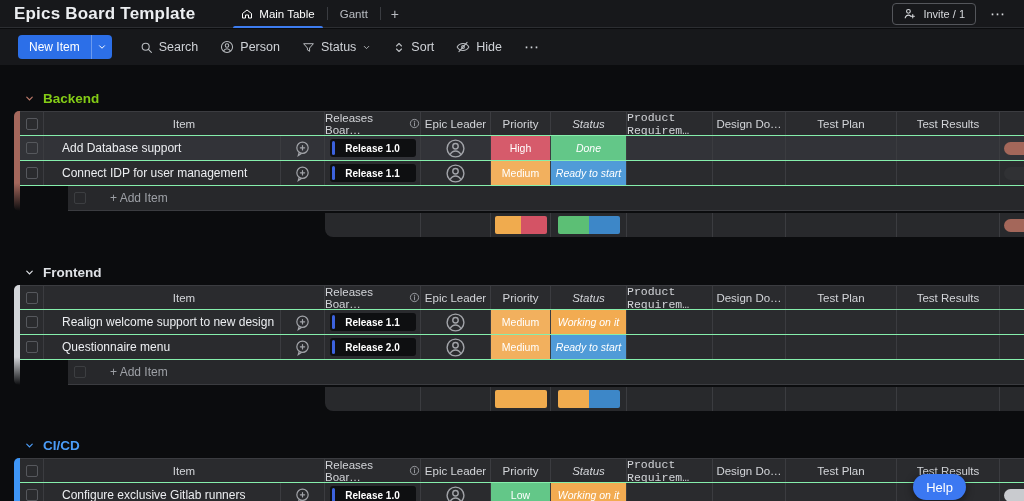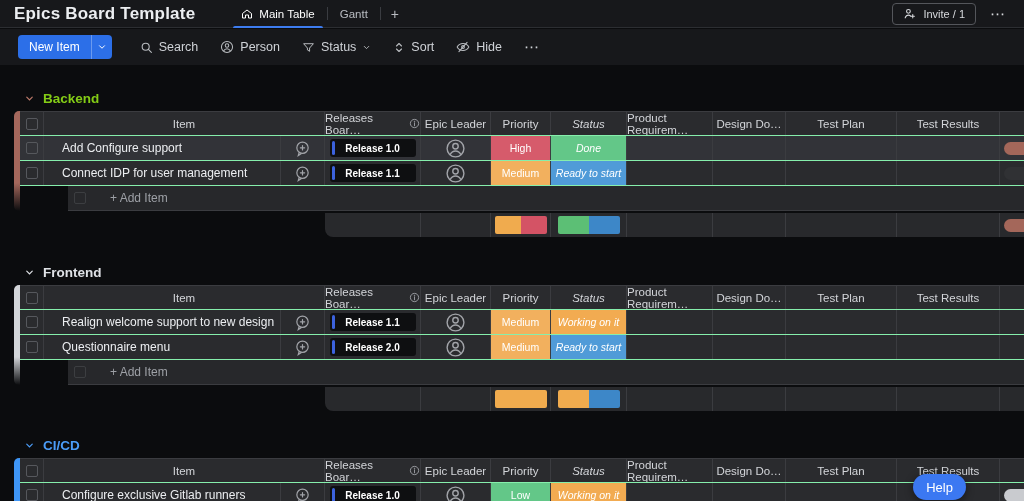--- a/index.html
+++ b/index.html
@@ -69,21 +69,21 @@
   .cell { display:flex; align-items:center; justify-content:center;
          border-right:1px solid #3b3c40; height:100%; overflow:hidden; }
   .c-check { width:24px; }
   .c-item  { width:237px; justify-content:flex-start; padding-left:18px; }
   .c-chat  { width:44px; }
   .c-itemhdr { width:281px; }
   .c-rel   { width:96px; }
   .c-epic  { width:70px; }
   .c-pri   { width:60px; }
   .c-status{ width:76px;font-style:italic; }
-  .c-prod  { width:86px; }
+  .c-prod  { width:86px;font-family:Liberation Mono, monospace; }
   .c-design{ width:73px; }
   .c-tplan { width:111px; }
   .c-tres  { width:103px; }
   .c-last  { width:24px; border-right:none; justify-content:flex-start; overflow:visible; }
   .hdr .cell { font-size:11.5px; color:#d3d5d9; }
   .item-text { font-size:12px; color:#eceef1; white-space:nowrap; }
   .colored { font-size:10.5px; color:#fff; }
 
   .checkbox { width:12px; height:12px; border:1px solid #56585d; border-radius:2px; }
   .addrow { display:flex; height:25px; background:#27282b; border-bottom:1px solid #3b3c40;margin-left:48px; }
@@ -251,21 +251,21 @@
           <div class="cell c-design">Design Do…</div>
           <div class="cell c-tplan">Test Plan</div>
           <div class="cell c-tres">Test Results</div>
           <div class="cell c-last"></div>
         </div>
         <div class="row hl">
           <div class="cell c-check">
             <span class="checkbox"></span>
           </div>
           <div class="cell c-item">
-            <span class="item-text">Add Configure support</span>
+            <span class="item-text">Add Database support</span>
           </div>
           <div class="cell c-chat">
             <span>
               <svg width="17" height="17" viewBox="0 0 24 24" fill="none" stroke="#a2a4a9" stroke-width="1.7" stroke-linecap="round">
                 <circle cx="12" cy="11" r="8"></circle>
                 <path d="M7 18.5 6 22l4-2.6"></path>
                 <path d="M12 8v6M9 11h6"></path>
               </svg>
             </span>
           </div>

